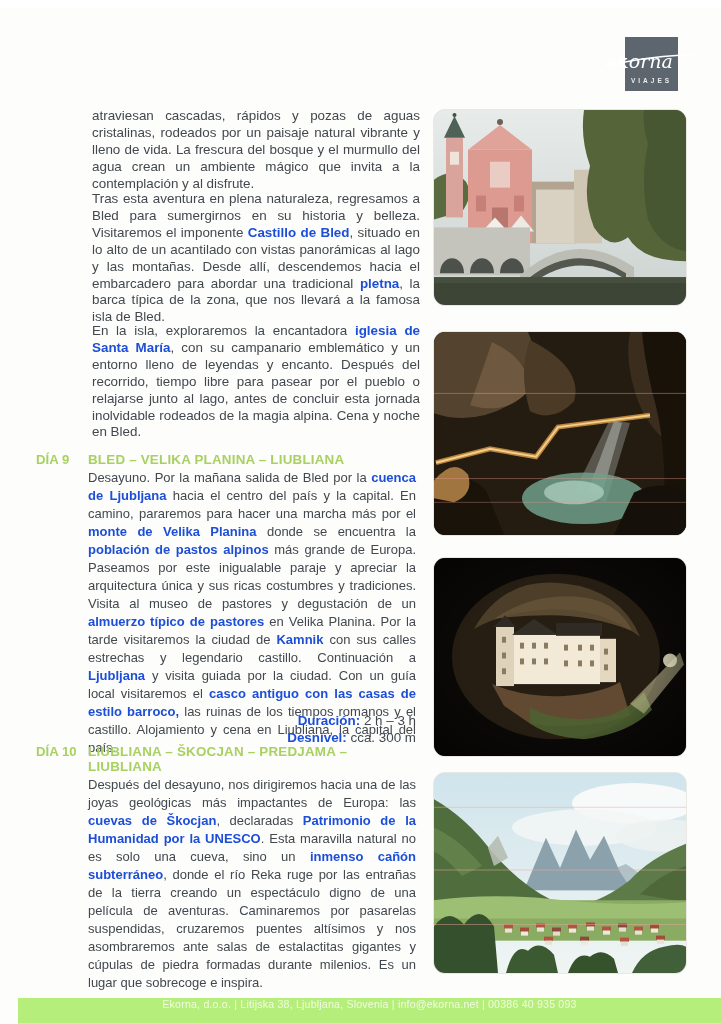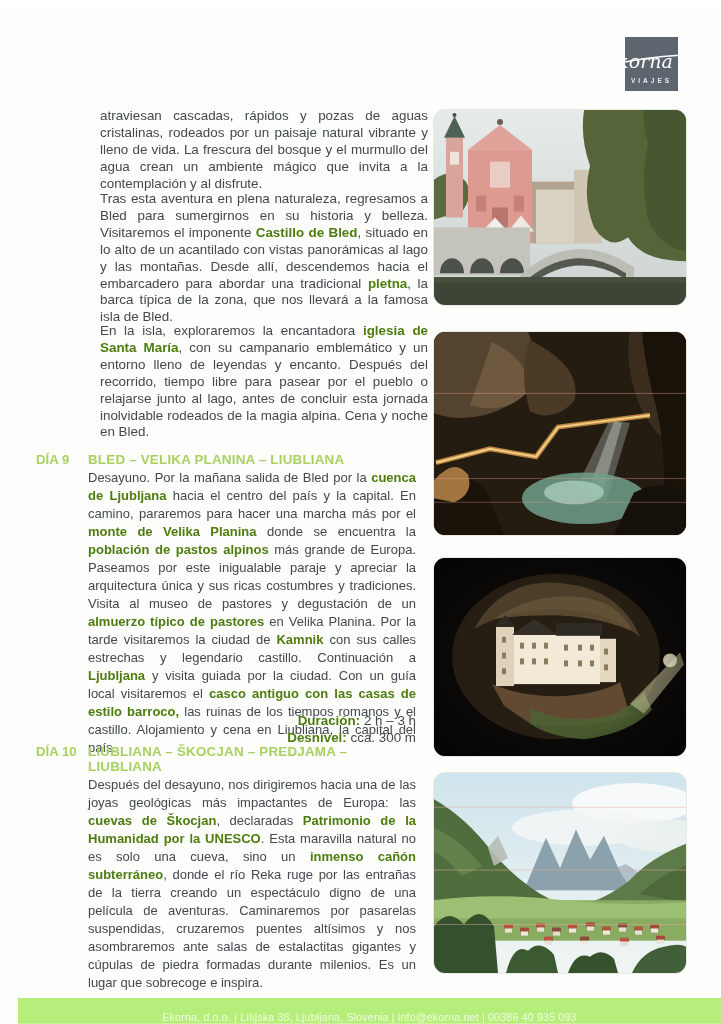--- a/index.html
+++ b/index.html
@@ -14,24 +14,24 @@
     position:absolute;left:625px;top:29px;width:53px;height:54px;
     background:#5d666f;
   }
   .logo-script{position:absolute;left:592px;top:33px;width:112px;height:42px;pointer-events:none;}
   .logo-sub{
     position:absolute;left:625px;top:69px;width:53px;text-align:center;
     color:#eceef0;font-size:6.5px;letter-spacing:3px;font-weight:bold;
   }
   
   .para{
-    position:absolute;left:100px;width:328px;
+    position:absolute;left:92px;width:328px;
     font-size:13.4px;line-height:16.9px;text-align:justify;
   }
-  .b{font-weight:bold;color:#4d7c0f;}
+  .b{font-weight:bold;color:#1d4ed8;}
   .day-section{position:absolute;left:36px;width:380px;padding-left:52px;box-sizing:border-box;}
   .day-label{
     position:absolute;left:0;top:0;width:48px;
     font-weight:bold;font-size:13.2px;color:#a8d162;
   }
   .day-title{
     font-weight:bold;font-size:13.4px;color:#a8d162;letter-spacing:.2px;
     margin-bottom:2px;
   }
   .day-body{font-size:13px;line-height:18px;text-align:justify;}
@@ -44,21 +44,21 @@
   }
   .photo svg{display:block;width:100%;height:100%;}
   #photo1{top:101px;height:195px;}
   #photo2{top:323px;height:203px;}
   #photo3{top:549px;height:198px;}
   #photo4{top:764px;height:200px;}
   
   .footer-bar{
     position:absolute;left:18px;right:0;top:990px;height:25px;
     background:#b6ee7c;border-bottom:2px solid #cdf49b;
-    display:flex;align-items:flex-end;justify-content:center;
+    display:flex;align-items:flex-start;justify-content:center;
   }
   .footer-text{color:#f0fcdd;font-size:10.6px;letter-spacing:.2px;}
 </style>
 </head>
 <body>
 
 <div class="page">
 
   <div>
     <div class="logo-box"></div>

